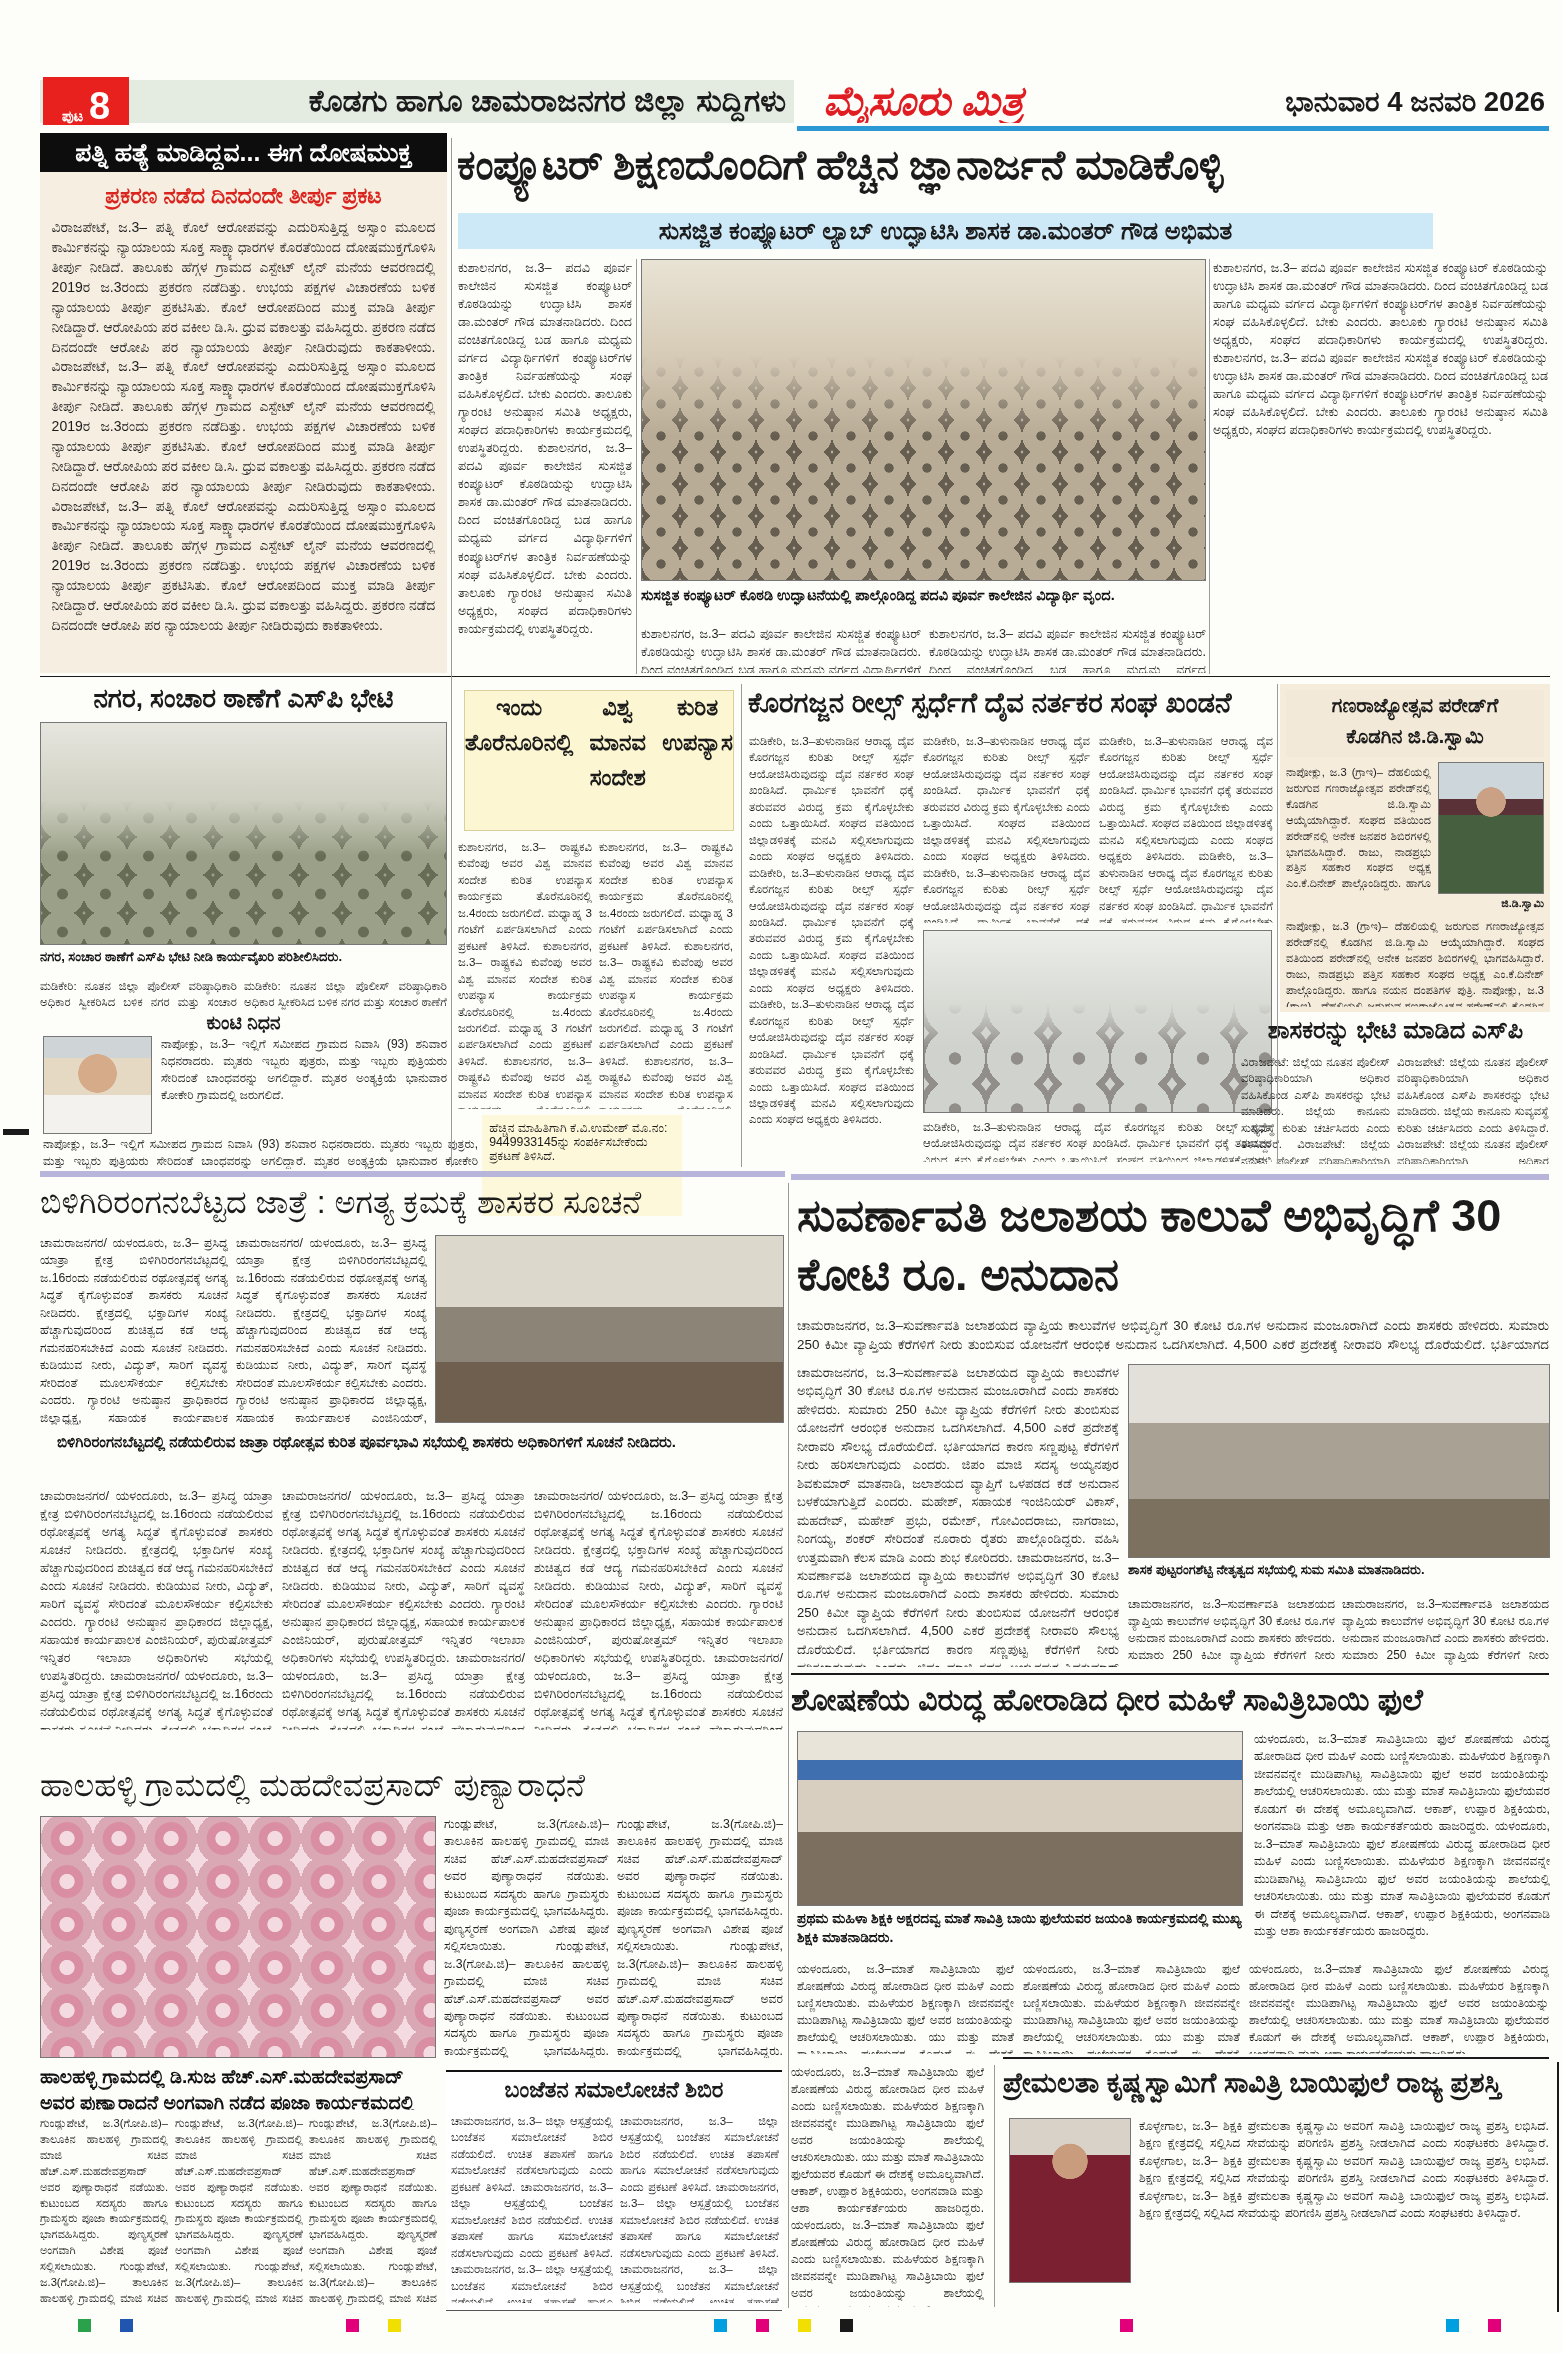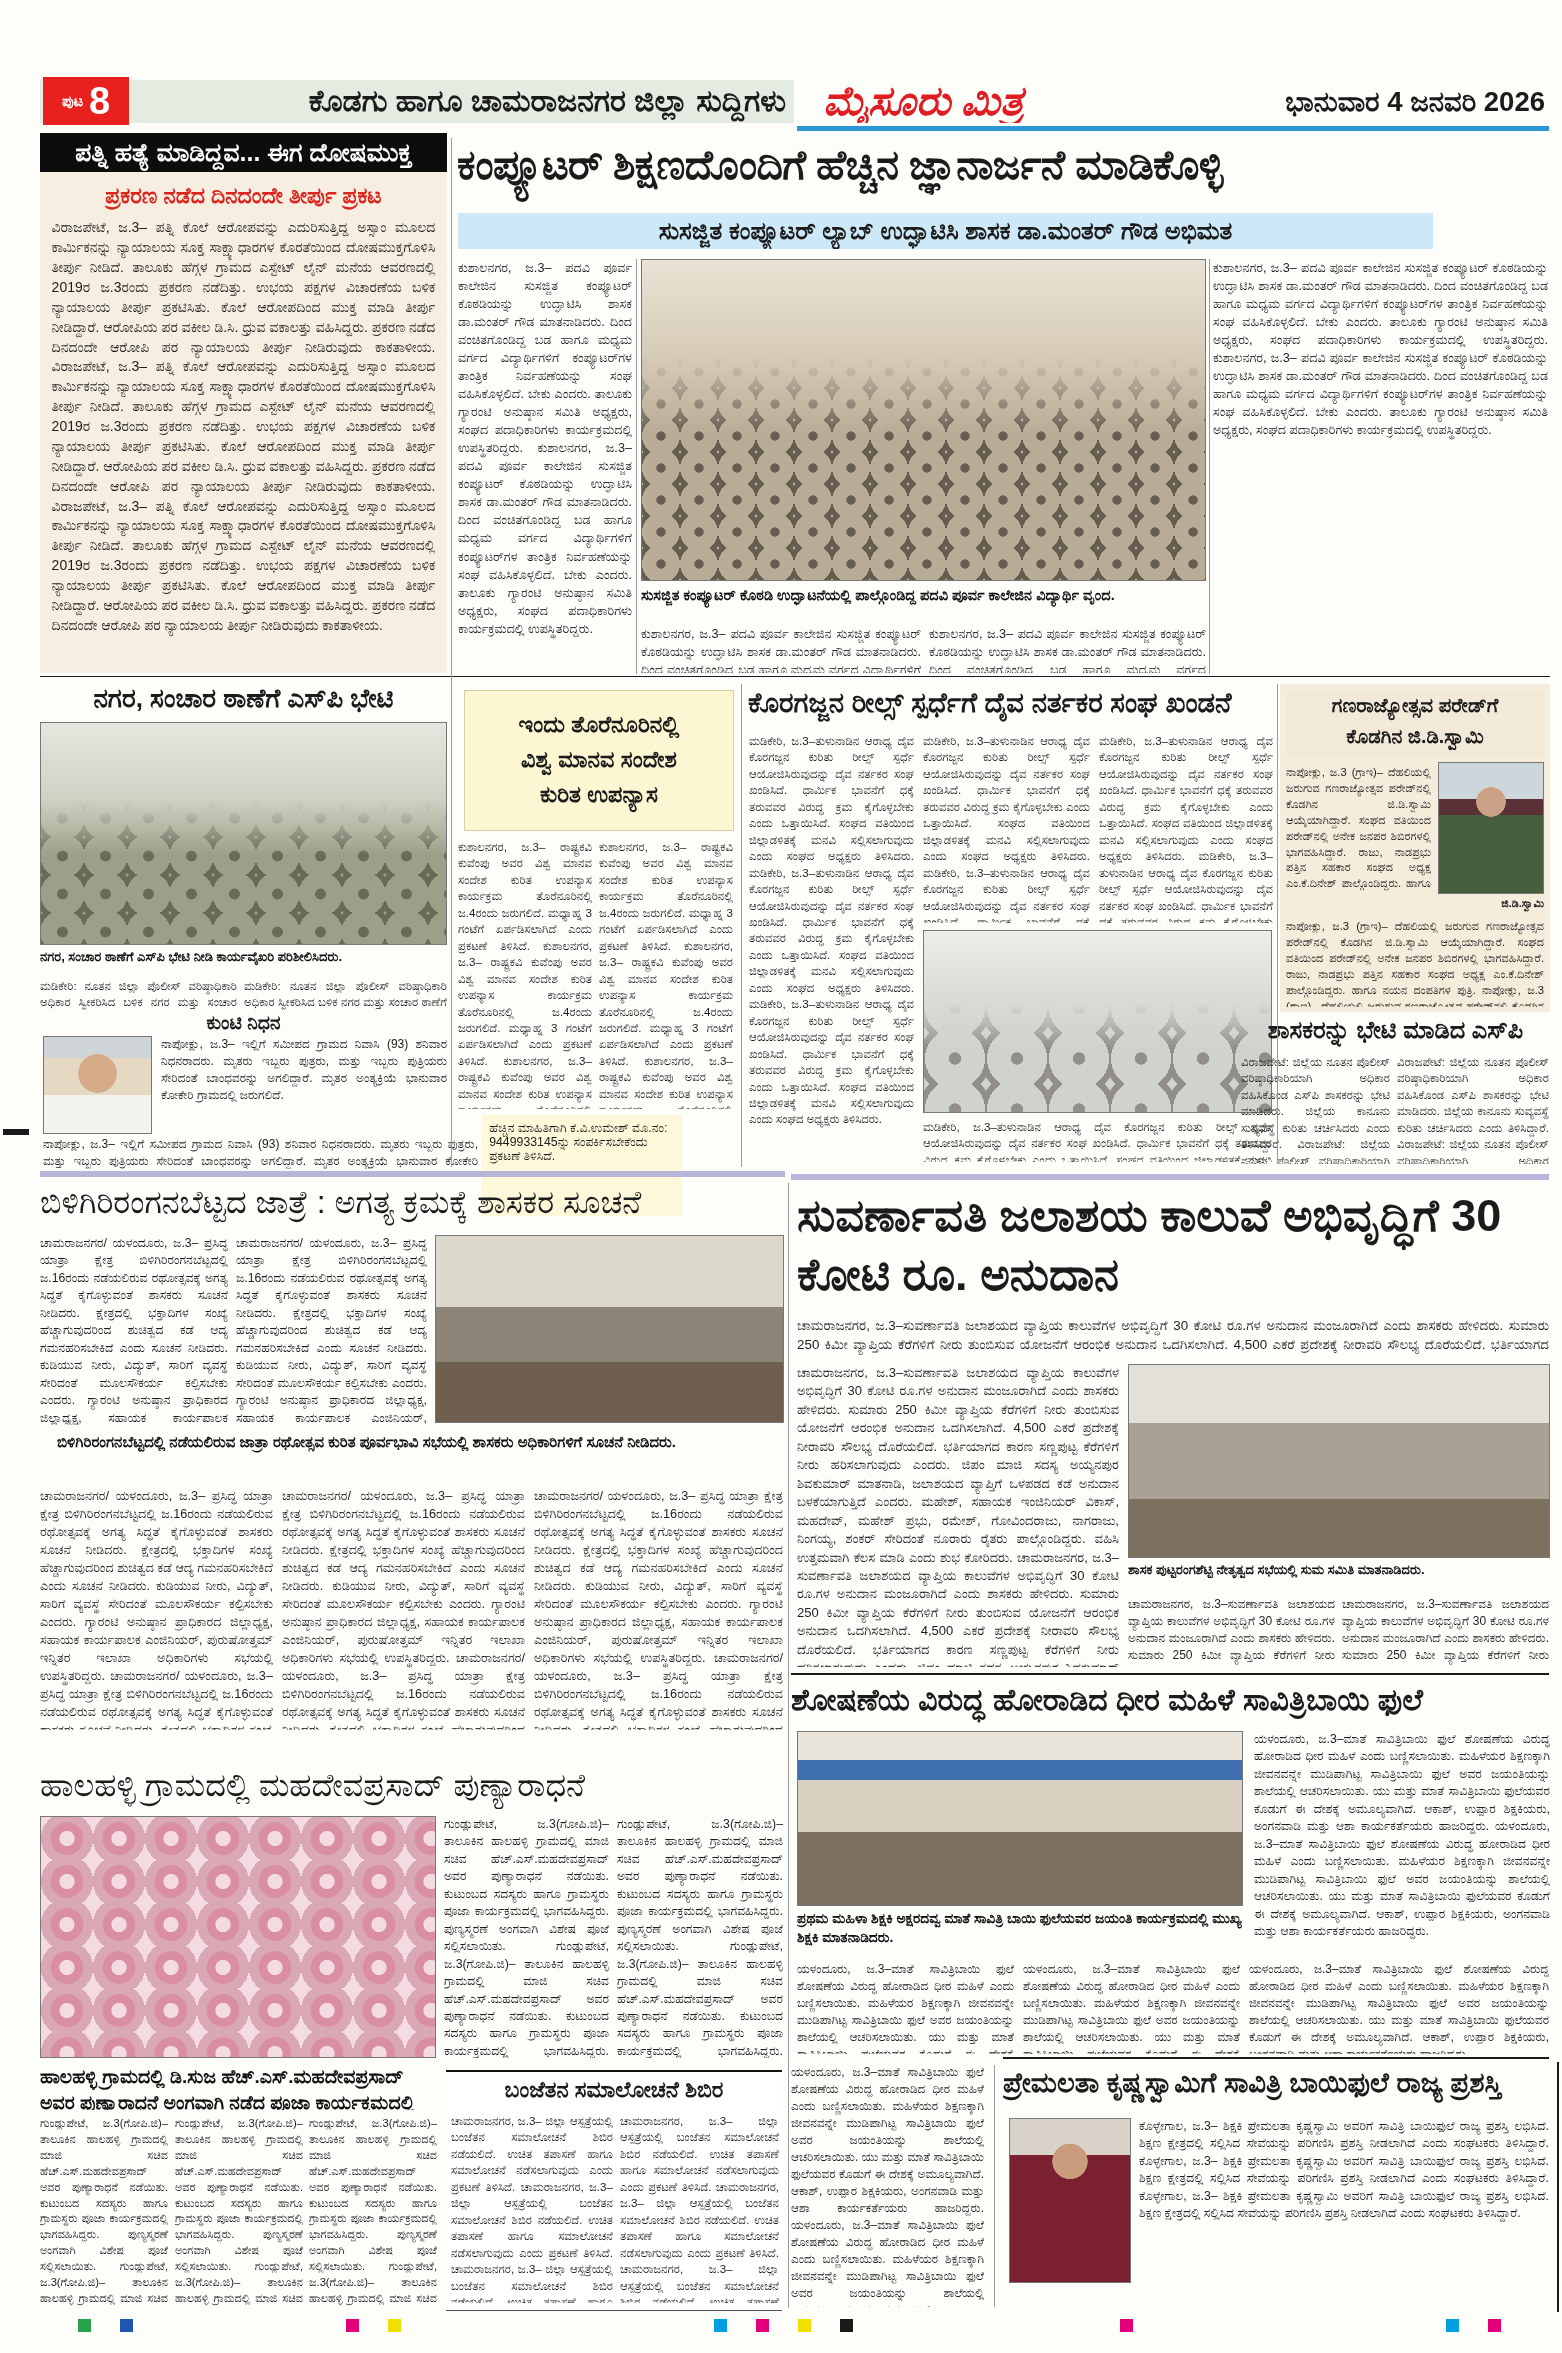--- a/index.html
+++ b/index.html
@@ -2,21 +2,21 @@
 <html style="font-size:11.6px"><head>
 <meta charset="utf-8">
 <style>
   html,body{margin:0;padding:0;}
   body{background:#e9e9e9;font-family:"Liberation Sans",sans-serif;}
   .page{position:relative;width:1562px;height:2354px;background:#fdfdfa;margin:0 auto;overflow:hidden;color:#1b1b1b;}
   .abs{position:absolute;overflow:hidden;}
   .jt{text-align:justify;line-height:1.42;color:#1d1d1d;}
   
   .hdr-strip{background:#e4ece2;}
-  .hdr-pagebox{background:#e8201e;color:#fff;display:flex;align-items:center;justify-content:center;gap:5.8px;}
+  .hdr-pagebox{background:#e8201e;color:#fff;display:flex;align-items:flex-end;justify-content:center;gap:5.8px;}
   .hdr-pagelabel{font-size:14.5px;font-weight:bold;}
   .hdr-pagenum{font-size:38px;font-weight:800;line-height:1;}
   .hdr-title{font-size:30px;font-weight:800;white-space:nowrap;}
   .masthead{font-family:"Liberation Serif",serif;font-style:italic;font-weight:800;font-size:41px;color:#e01d22;white-space:nowrap;}
   .hdr-date{font-size:27.5px;font-weight:800;text-align:right;white-space:nowrap;}
   .bluerule{background:#2b98d5;}
   .lavrule{background:#b7b5da;}
   .blackrule{background:#1a1a1a;}
   .grayv{background:#9a9a9a;}
   
@@ -26,21 +26,21 @@
   
   .h-main{font-size:41px;font-weight:800;white-space:nowrap;letter-spacing:-0.7px;}
   .h-big2{font-size:45px;font-weight:800;line-height:1.3;}
   .h-44{font-size:32px;font-weight:400;white-space:nowrap;}
   .h-42{font-size:30px;font-weight:800;white-space:nowrap;}
   .h-38{font-size:27.5px;font-weight:800;white-space:nowrap;}
   .h-36{font-size:26px;font-weight:800;white-space:nowrap;text-align:center;}
   .h-33{font-size:24px;font-weight:800;white-space:nowrap;text-align:center;}
   .h-30{font-size:22px;font-weight:800;white-space:nowrap;text-align:center;}
   .bluebar{background:#cde9f8;font-size:24px;font-weight:800;text-align:center;line-height:36px;white-space:nowrap;}
-  .yellowbox{background:#fcf6d2;border:0.7px solid #d8cf9a;display:flex;flex-direction:column;justify-content:center;}
+  .yellowbox{background:#fcf6d2;border:0.7px solid #d8cf9a;display:flex;flex-direction:row;justify-content:center;}
   .yellowbox div{font-size:22.5px;font-weight:800;text-align:center;line-height:1.55;}
   .noticebox{background:#fdf8d9;padding:5.8px 7.2px;box-sizing:border-box;font-size:12.3px;}
   .creambox{background:#f5ecdb;}
   .fhead{font-size:19.6px;font-weight:800;text-align:center;line-height:1.6;}
   .caption{font-weight:bold;color:#111;}
   .banjebox{border-top:2.2px solid #111;border-bottom:0.7px solid #555;background:#ffffff;}
   
   .ph{border:0.7px solid #777;box-sizing:border-box;}
   .ph-lab{background-color:#b9ac97;background-image:linear-gradient(180deg,#e9e3d5 0%,#d6cbb6 30%,rgba(0,0,0,0) 55%),repeating-radial-gradient(circle,rgba(35,28,24,.55) 0 4.3px,rgba(0,0,0,0) 5px 19px);background-size:100% 100%,38px 32px;}
   .ph-police{background-color:#9aa188;background-image:linear-gradient(180deg,#e7e6df 0%,#cfd0c2 35%,rgba(0,0,0,0) 60%),repeating-radial-gradient(circle,rgba(52,56,38,.5) 0 5px,rgba(0,0,0,0) 5.8px 22px);background-size:100% 100%,43px 38px;}

